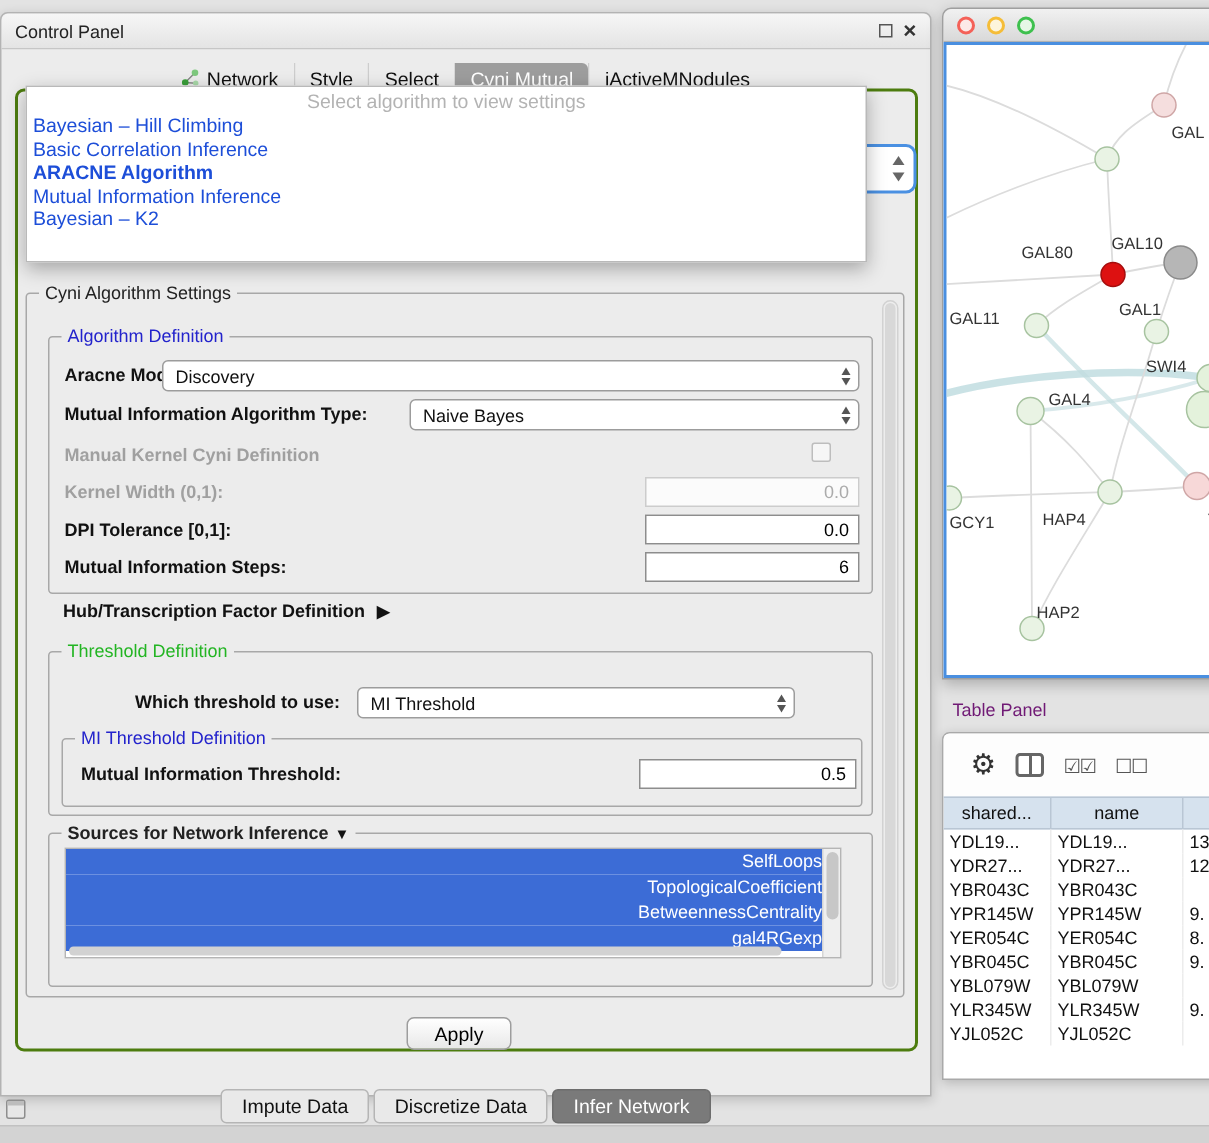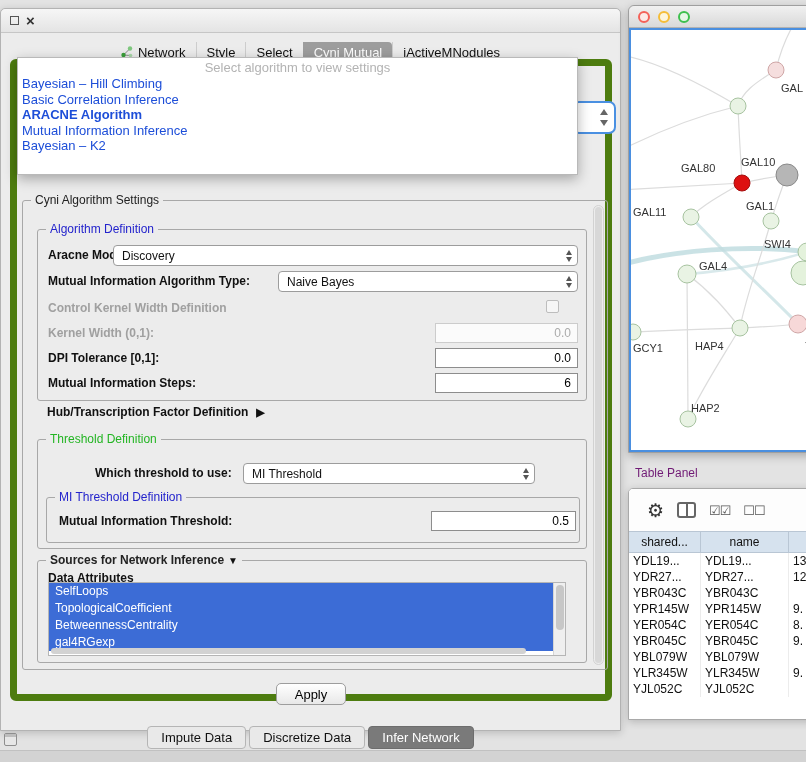--- a/index.html
+++ b/index.html
@@ -19,21 +19,21 @@
   .x-icon { font-size:15px; font-weight:bold; color:#333; line-height:10px; cursor:default; }
 
   .cp-tabs { position:absolute; left:0; top:30px; width:100%; height:26px;
     display:flex; justify-content:center; align-items:center; font-size:13px; }
   .cp-tab { padding:3px 10px; display:flex; align-items:center; gap:5px; border-radius:4px; color:#111; }
   .cp-tab:not(:first-child){ border-left:1px solid #cdcdcd; border-radius:0 4px 4px 0; }
   .cp-tab.active { background:var(--active-tab-gray); color:#fff; border-left-color:transparent; }
   .tabicon { width:12px; height:12px; display:inline-block; }
 
   .content-frame { position:absolute; left:9px; top:50px; width:602px; height:642px;
-    border:7px solid #4d7c0f; border-radius:6px; background:#ececec; }
+    border:2px solid #4d7c0f; border-radius:6px; background:#ececec; }
 
   
   .combo-fragment { position:absolute; left:555px; top:35px; width:44px; height:33px;
     background:#fff; border:2px solid var(--focus-ring-blue); border-radius:7px; z-index:5;
     display:flex; flex-direction:column; align-items:flex-end; justify-content:space-around; padding:3px 6px; }
   .combo-fragment .tri-up,.combo-fragment .tri-dn { width:0; height:0;
     border-left:4px solid transparent; border-right:4px solid transparent; }
   .combo-fragment .tri-up { border-bottom:6px solid #666; }
   .combo-fragment .tri-dn { border-top:6px solid #666; }
 
@@ -132,20 +132,21 @@
     border:1.5px solid #8e8e8e; border-radius:2px; background:#e7e7e7; }
   .mini-icon::before { content:""; position:absolute; left:0; right:0; top:0; height:3px; background:#bdbdbd; }
   .bottom-strip { position:absolute; left:0; top:750px; width:100%; height:12px;
     background:#d3d3d3; border-top:1px solid #c1c1c1; }
 </style>
 </head>
 <body>
 
 <div class="control-panel">
   <div class="cp-titlebar">
+    <span class="cp-title">Control Panel</span>
     <span class="cp-winbtns">
       <span class="sq-icon"></span>
       <span class="x-icon">×</span>
     </span>
   </div>
 
   <div class="cp-tabs">
       <div class="cp-tab">
         <span class="tabicon"><svg width="12" height="12" viewBox="0 0 12 12">
             <path d="M2.5,9 L9,2.5 M2.5,9 L9.5,9.5" stroke="#888" stroke-width="1" fill="none"></path>
@@ -196,21 +197,21 @@
 
         <span class="flabel" style="left:10px;top:44px;">Mutual Information Algorithm Type:</span>
         <div class="combo" style="left:240px;top:41px;width:300px;">
           <span>Naive Bayes</span>
           <span class="combo-arrows">
               <i class="up"></i>
               <i class="dn"></i>
             </span>
         </div>
 
-        <span class="flabel dis" style="left:10px;top:71px;">Control Kernel Width Definition</span>
+        <span class="flabel dis" style="left:10px;top:71px;">Manual Kernel Cyni Definition</span>
         <span class="checkbox" style="left:508px;top:70px;"></span>
 
         <span class="flabel dis" style="left:10px;top:96px;">Kernel Width (0,1):</span>
         <input class="tfield dis" style="left: 397px; top: 93px; width: 143px;" value="0.0">
 
         <span class="flabel" style="left:10px;top:121px;">DPI Tolerance [0,1]:</span>
         <input class="tfield" style="left: 397px; top: 118px; width: 143px;" value="0.0">
 
         <span class="flabel" style="left:10px;top:146px;">Mutual Information Steps:</span>
         <input class="tfield" style="left: 397px; top: 143px; width: 143px;" value="6">
@@ -237,21 +238,21 @@
           <span class="flabel" style="left:12px;top:16px;">Mutual Information Threshold:</span>
           <input class="tfield" style="left: 384px; top: 13px; width: 145px;" value="0.5">
         </div>
       </div>
 
       <div class="groupbox" style="left:14px;top:359px;width:550px;height:103px;">
         <span class="legend t-black" style="font-weight:bold;">
           <span>Sources for Network Inference</span><span class="tri-d">▼</span>
         </span>
         <span class="flabel" style="left:10px;top:10px;">Data Attributes</span>
-        <div class="attr-list" style="left:10px;top:21px;width:518px;height:74px;">
+        <div class="attr-list" style="left:10px;top:9px;width:518px;height:74px;text-align:right;">
           <div>
               <div class="list-item">SelfLoops</div>
               <div class="list-item">TopologicalCoefficient</div>
               <div class="list-item">BetweennessCentrality</div>
               <div class="list-item">gal4RGexp</div>
             </div>
           <div class="vscroll">
               <div class="thumb" style="top:2px;height:45px;"></div>
             </div>
           <div class="hscroll-thumb"></div>

